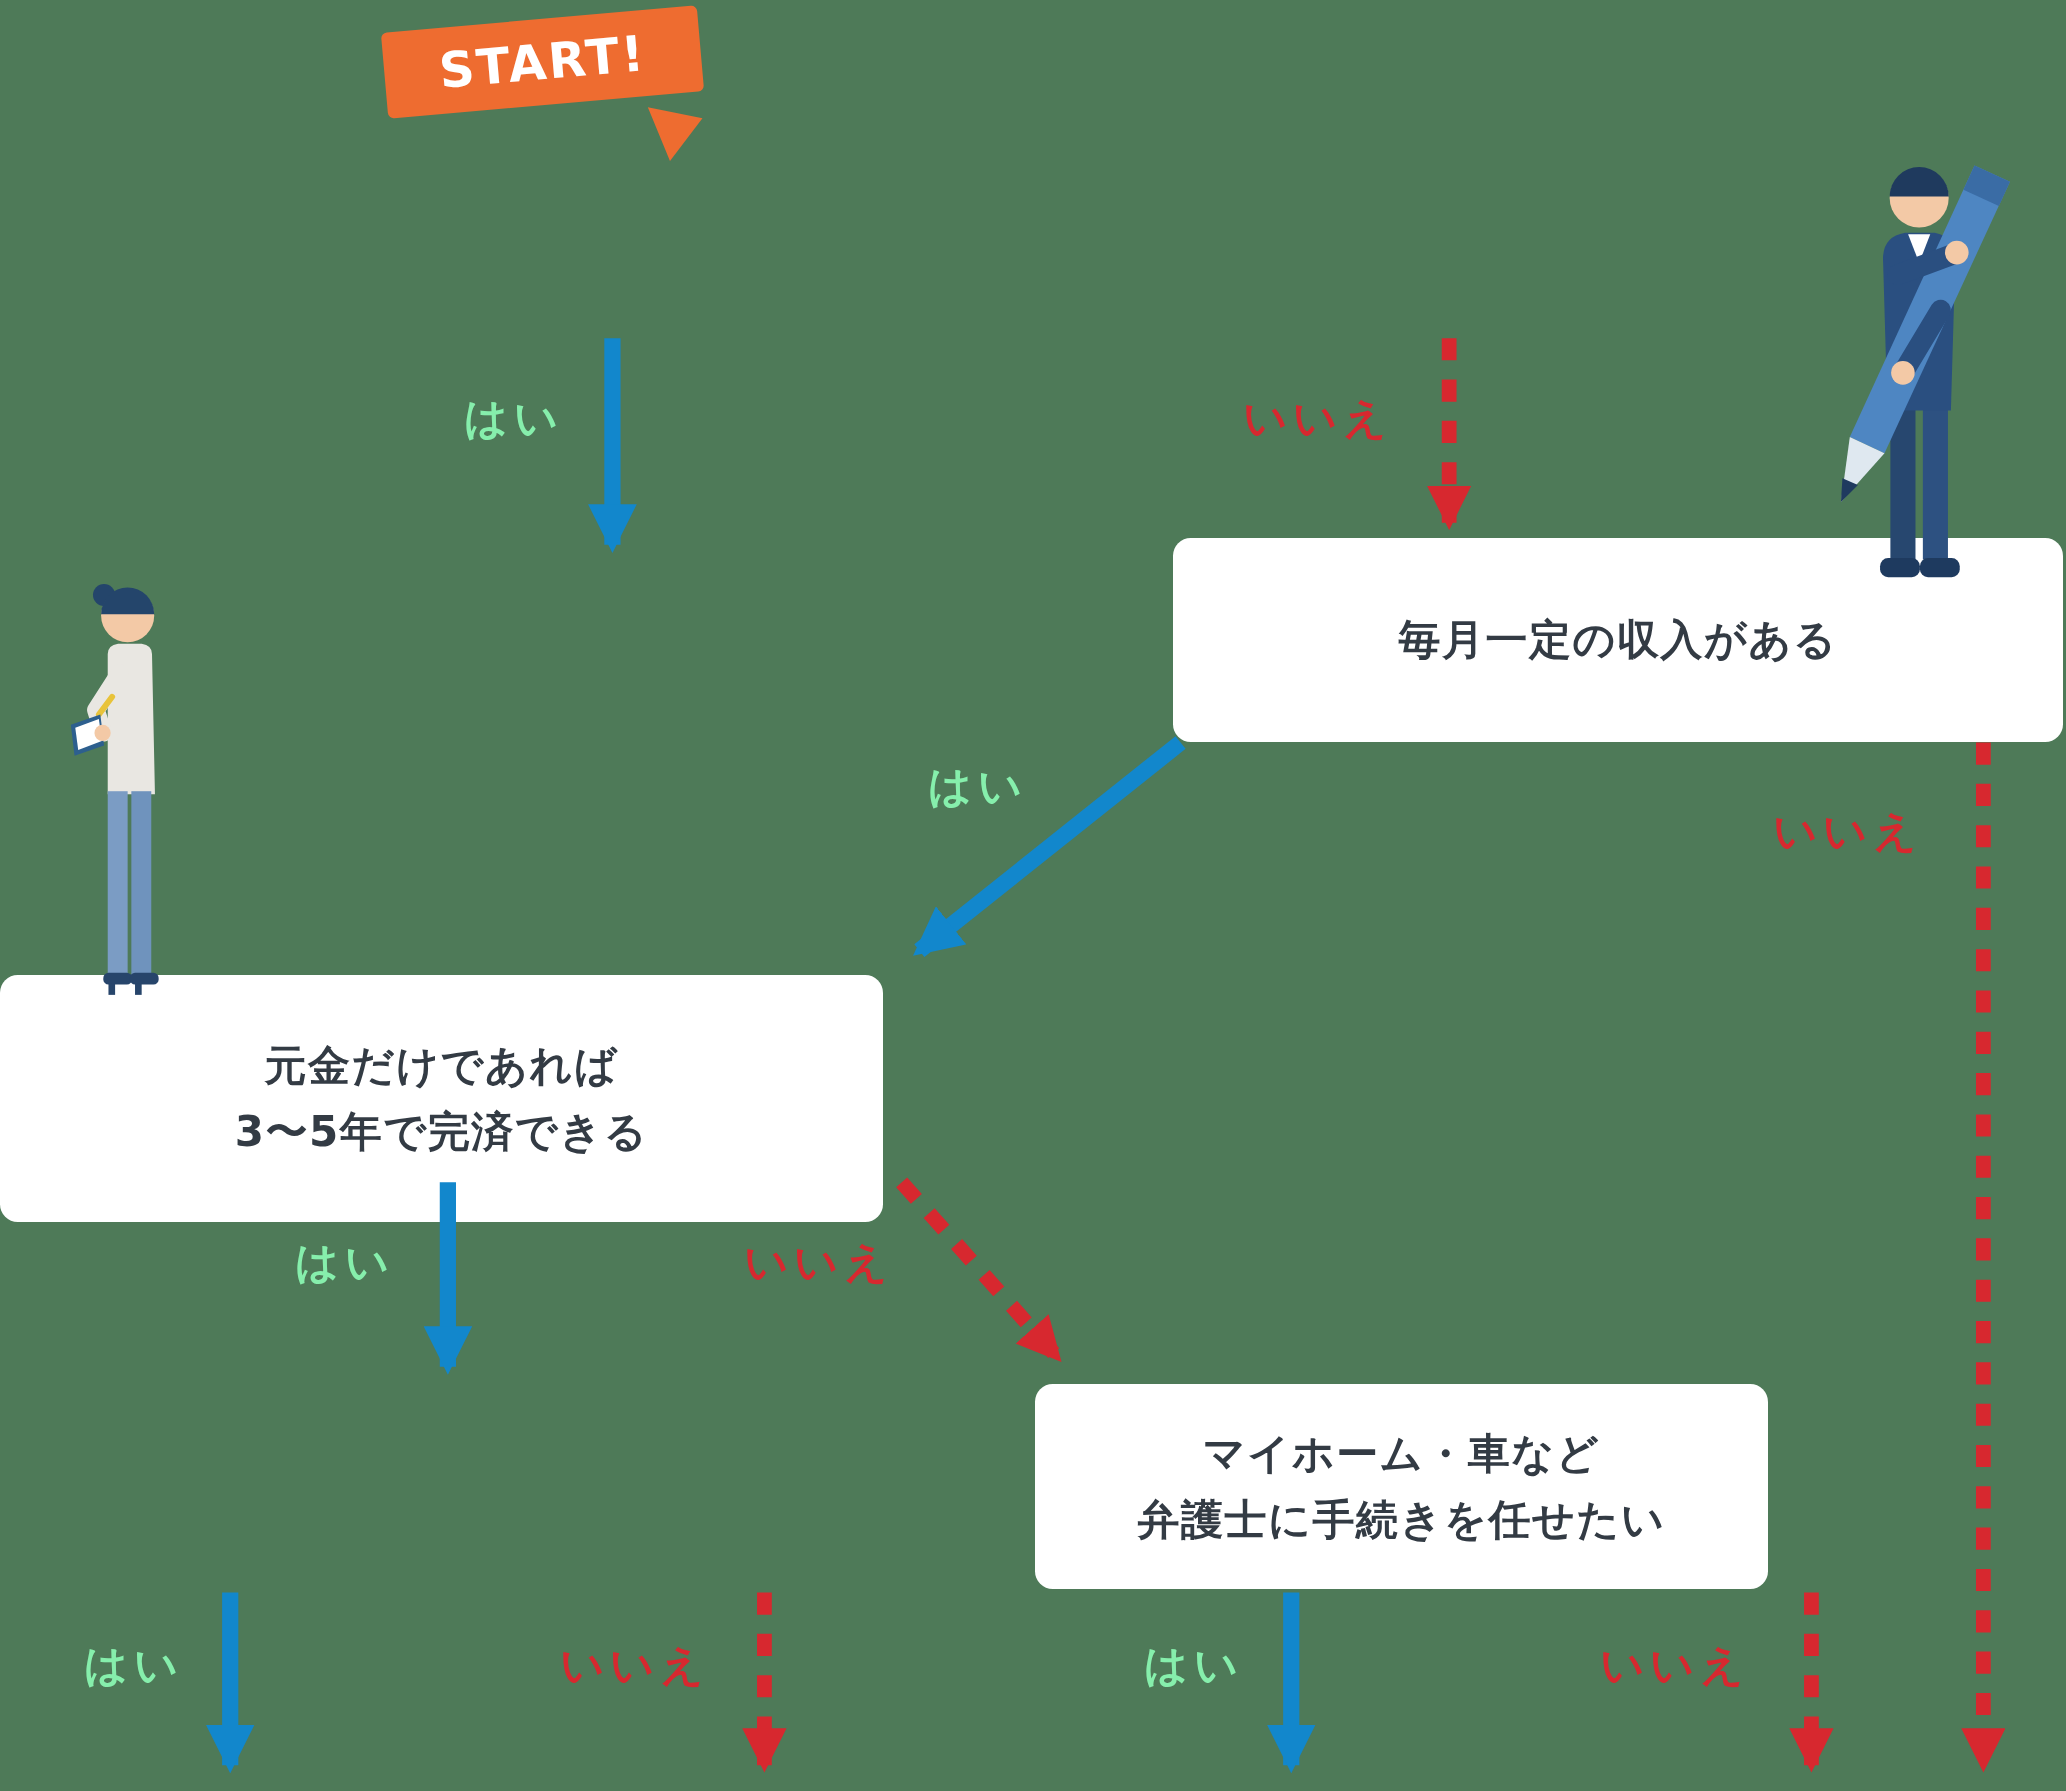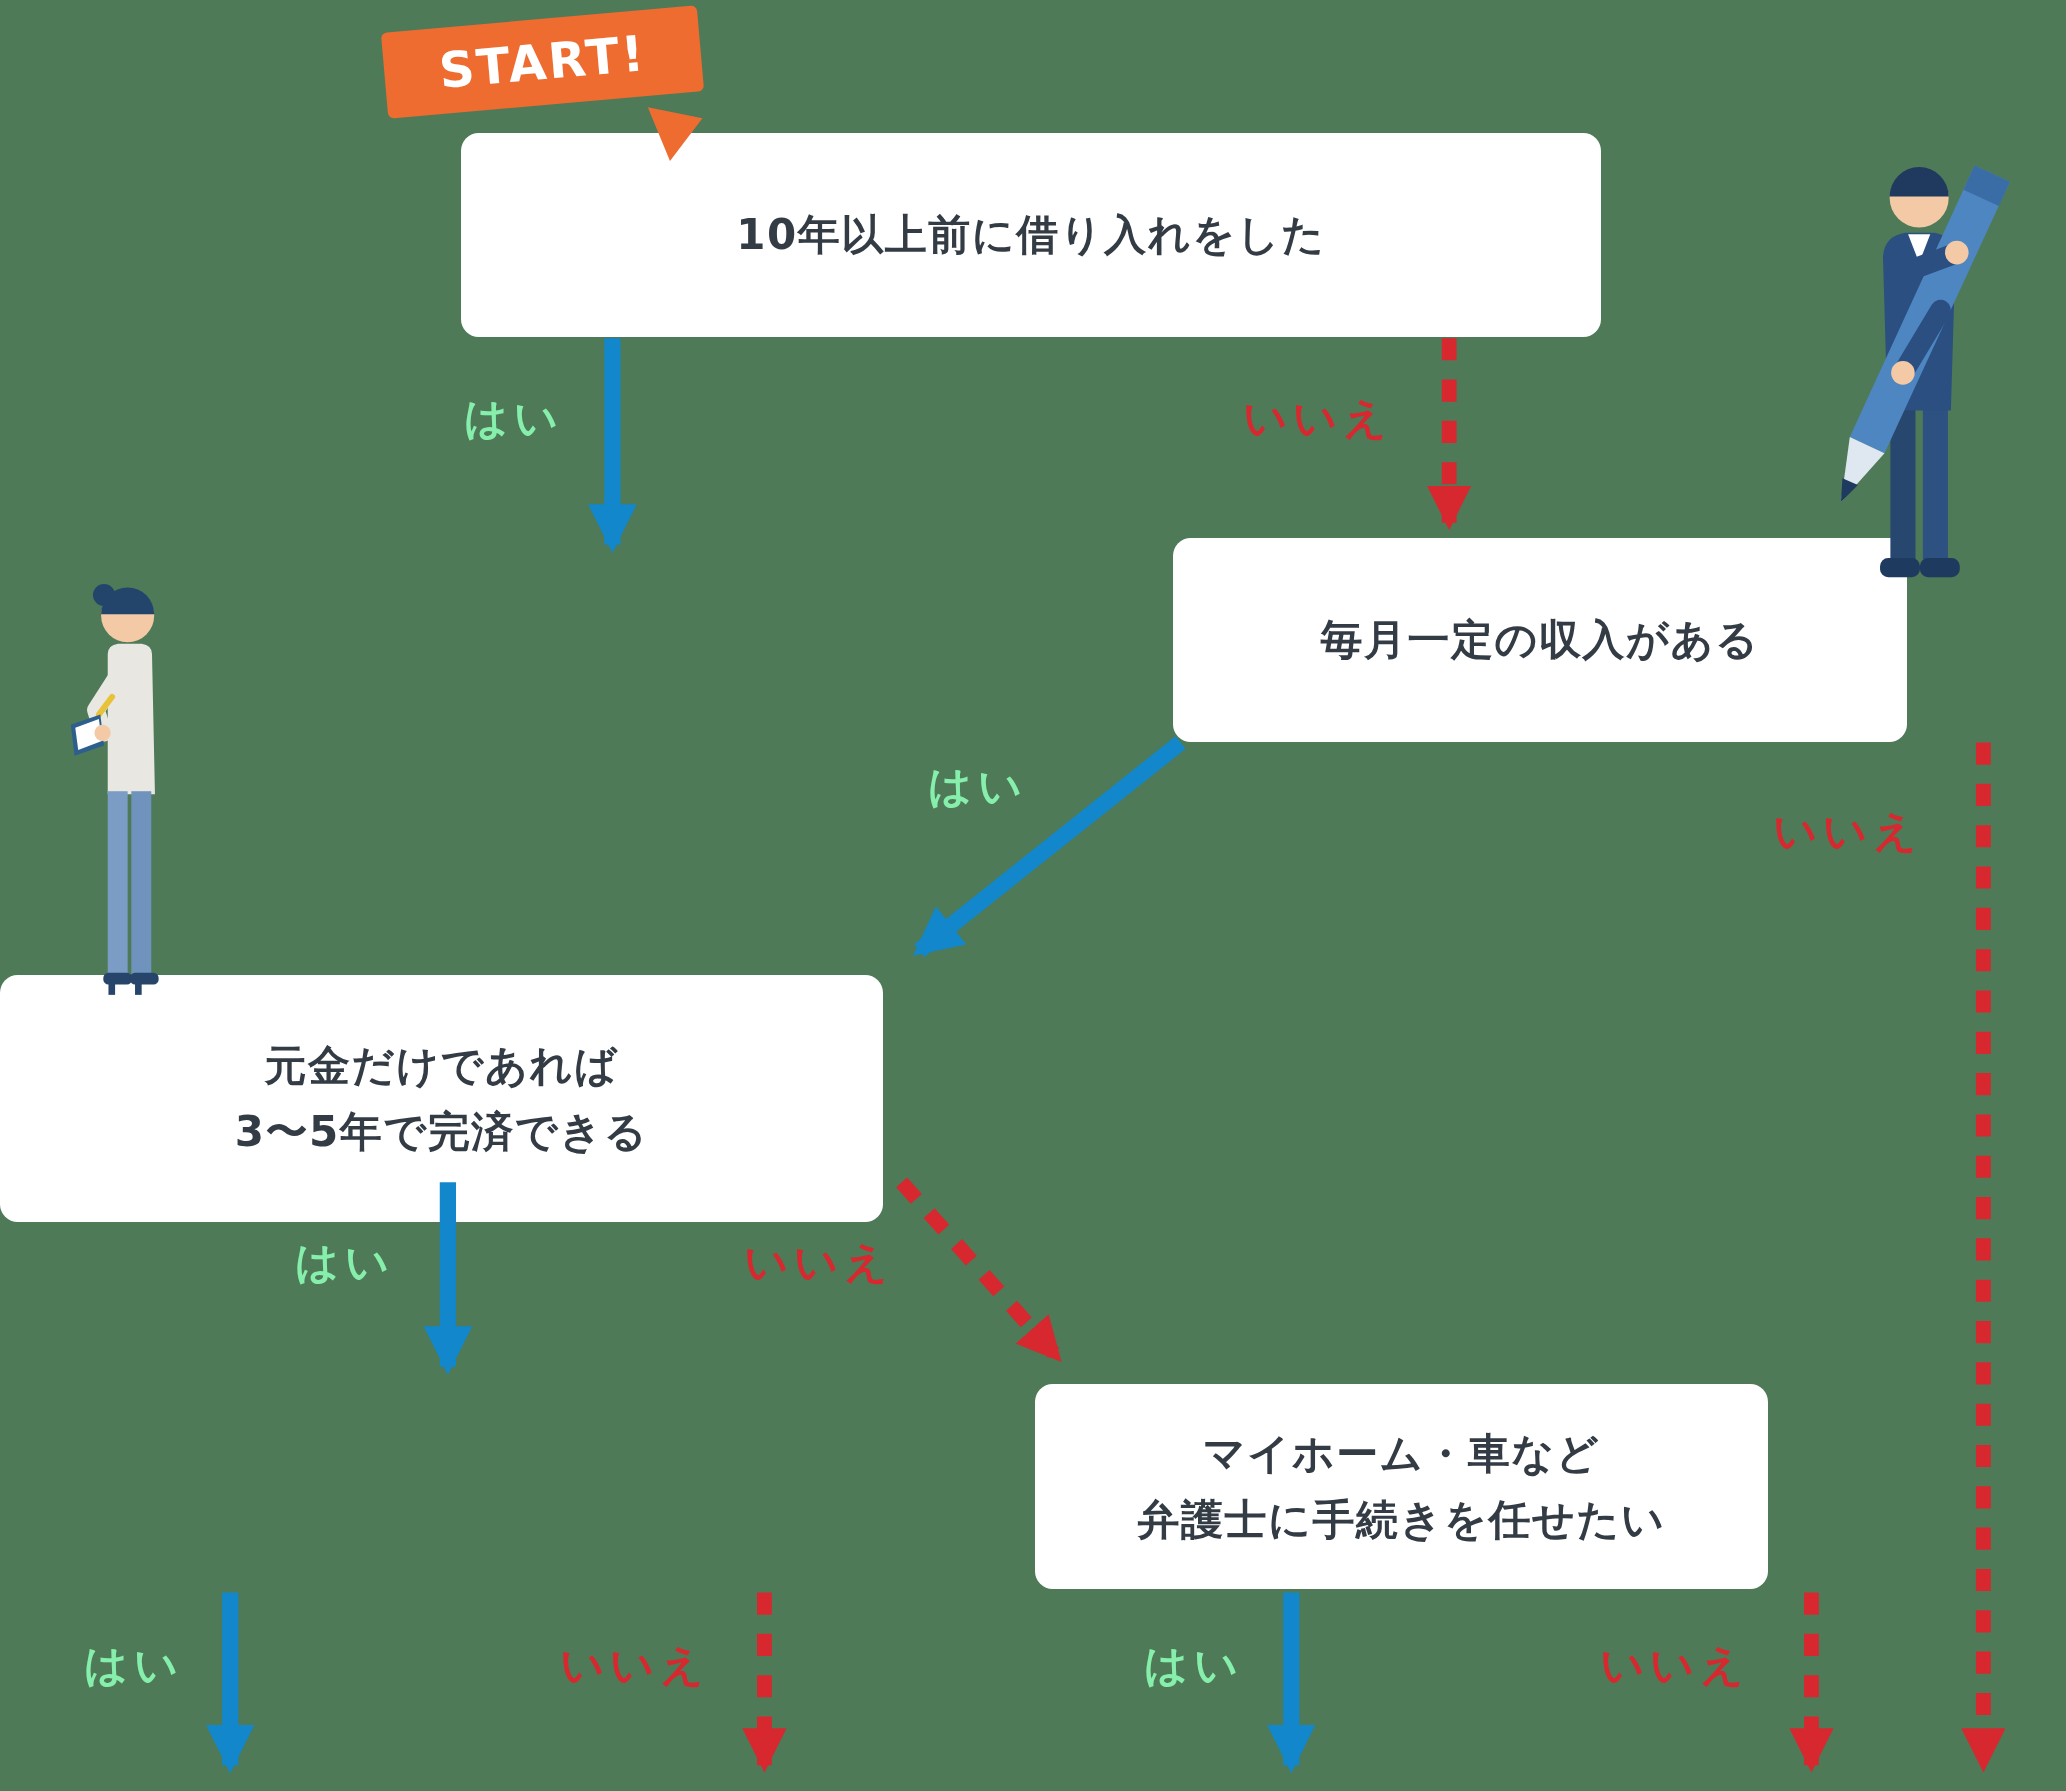--- a/index.html
+++ b/index.html
@@ -60,37 +60,34 @@
     display: flex;
     align-items: center;
     justify-content: center;
     transform: rotate(-5deg);
     border-radius: 5.9px;
     z-index: 5;
   }
 
   
   #node-q1 { left: 461px;  top: 133px;  width: 1140px; height: 204px; }
-  #node-q2 { left: 1173px; top: 538px;  width: 734px; height: 204px; }
+  #node-q2 { left: 1173px; top: 538px;  width: 890px; height: 204px; }
   #node-q3 { left: 0px;    top: 975px; width: 883px; height: 247px; }
   #node-q4 { left: 0px;    top: 1384px; width: 889px; height: 205px; }
   #node-q5 { left: 1035px; top: 1384px; width: 733px; height: 205px; }
 </style>
 </head>
 <body>
 
 <div class="canvas">
 
   <div class="start-banner">
     <span>START!</span>
   </div>
 
-  <div class="node" id="node-q1">
-    <span>10年以上前に借り入れをした</span>
-  </div>
 
   <div class="node" id="node-q2">
     <span>毎月一定の収入がある</span>
   </div>
 
   <div class="node" id="node-q3">
     <span>元金だけであれば</span>
     <span>3〜5年で完済できる</span>
   </div>
 

